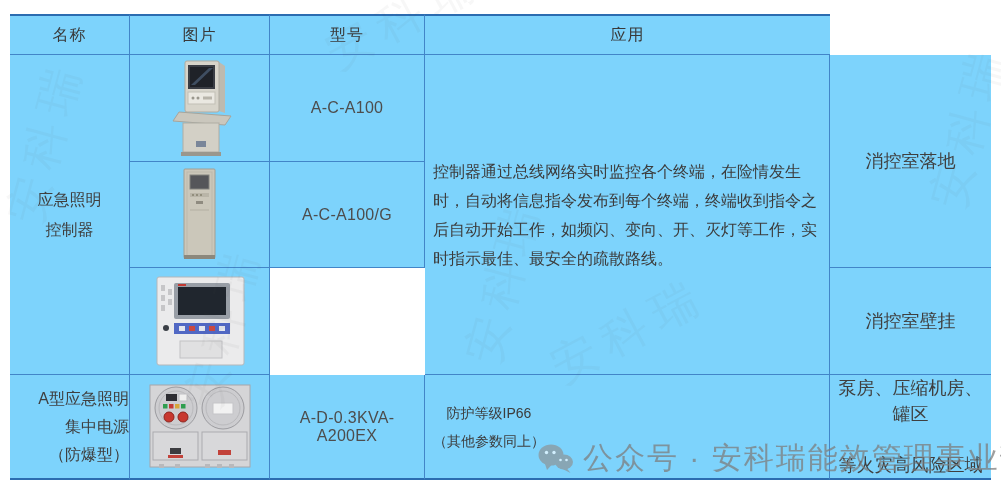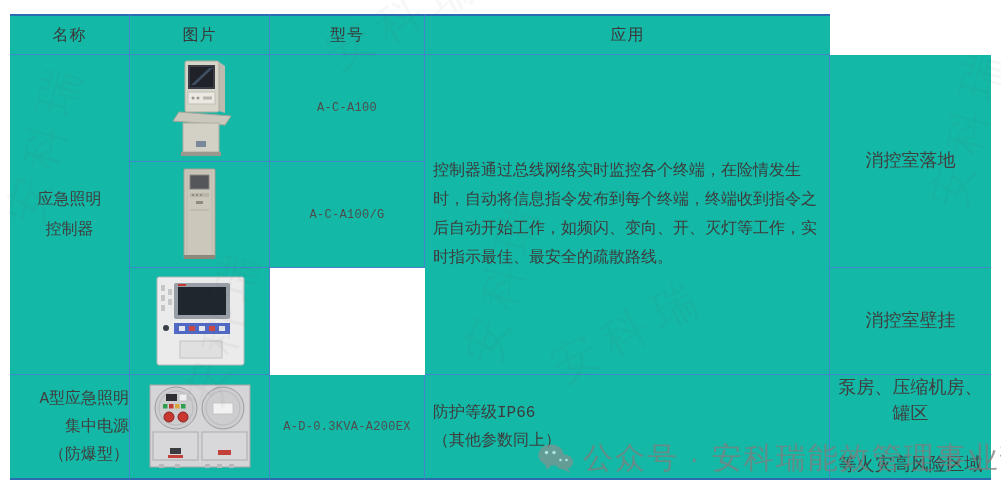--- a/index.html
+++ b/index.html
@@ -19,40 +19,39 @@
     position: absolute;
     left: 10px; top: 14px;
     width: 981px; height: 468px;
     display: grid;
     grid-template-columns: 120px 140px 155px 405px 161px;
     grid-template-rows: 41px 107px 106px 107px 105px;
   }
   .cell {
     border-right: 1px solid var(--line);
     border-bottom: 1px solid var(--line);
-    background: #14b8a6;
+    background: #7dd3fc;
     display: flex;
     align-items: center;
     justify-content: center;
     text-align: center;
-    font-family: Liberation Mono, monospace;
   }
   .col-last { border-right: none; }
   .hcell {
     border-top: 2.5px solid var(--line-strong);
     font-size: 16px;
     color: #393939;
     letter-spacing: 1px;
   }
   .brow { border-bottom: 2.5px solid var(--line-strong); }
   .name-cell { flex-direction: column; font-size: 16px; line-height: 30px; color: #3f3f3f; }
-  .model-cell { font-size: 12px; color: #4d4d4d; letter-spacing: .3px; text-align: center; }
+  .model-cell { font-size: 16px; color: #4d4d4d; letter-spacing: .3px; text-align: center; }
   .func-cell { padding: 0 10px 0 8px; justify-content: flex-start; text-align: left; }
   .func-text { font-size: 16px; line-height: 29px; color: #3c3c3c; text-align: left; }
-  .func-lines { font-size: 16px; line-height: 28px; color: #3c3c3c; text-align: left; }
+  .func-lines { font-size: 14px; line-height: 28px; color: #3c3c3c; text-align: center; }
   .app-cell { font-size: 18px; color: #3f3f3f; flex-direction: column; line-height: 26px; padding: 0 2px; }
   .img-cell { padding: 4px; }
 
   
   .main-watermark {
     position: absolute;
     left: 538px; top: 438px;
     display: flex;
     align-items: center;
     gap: 9px;

